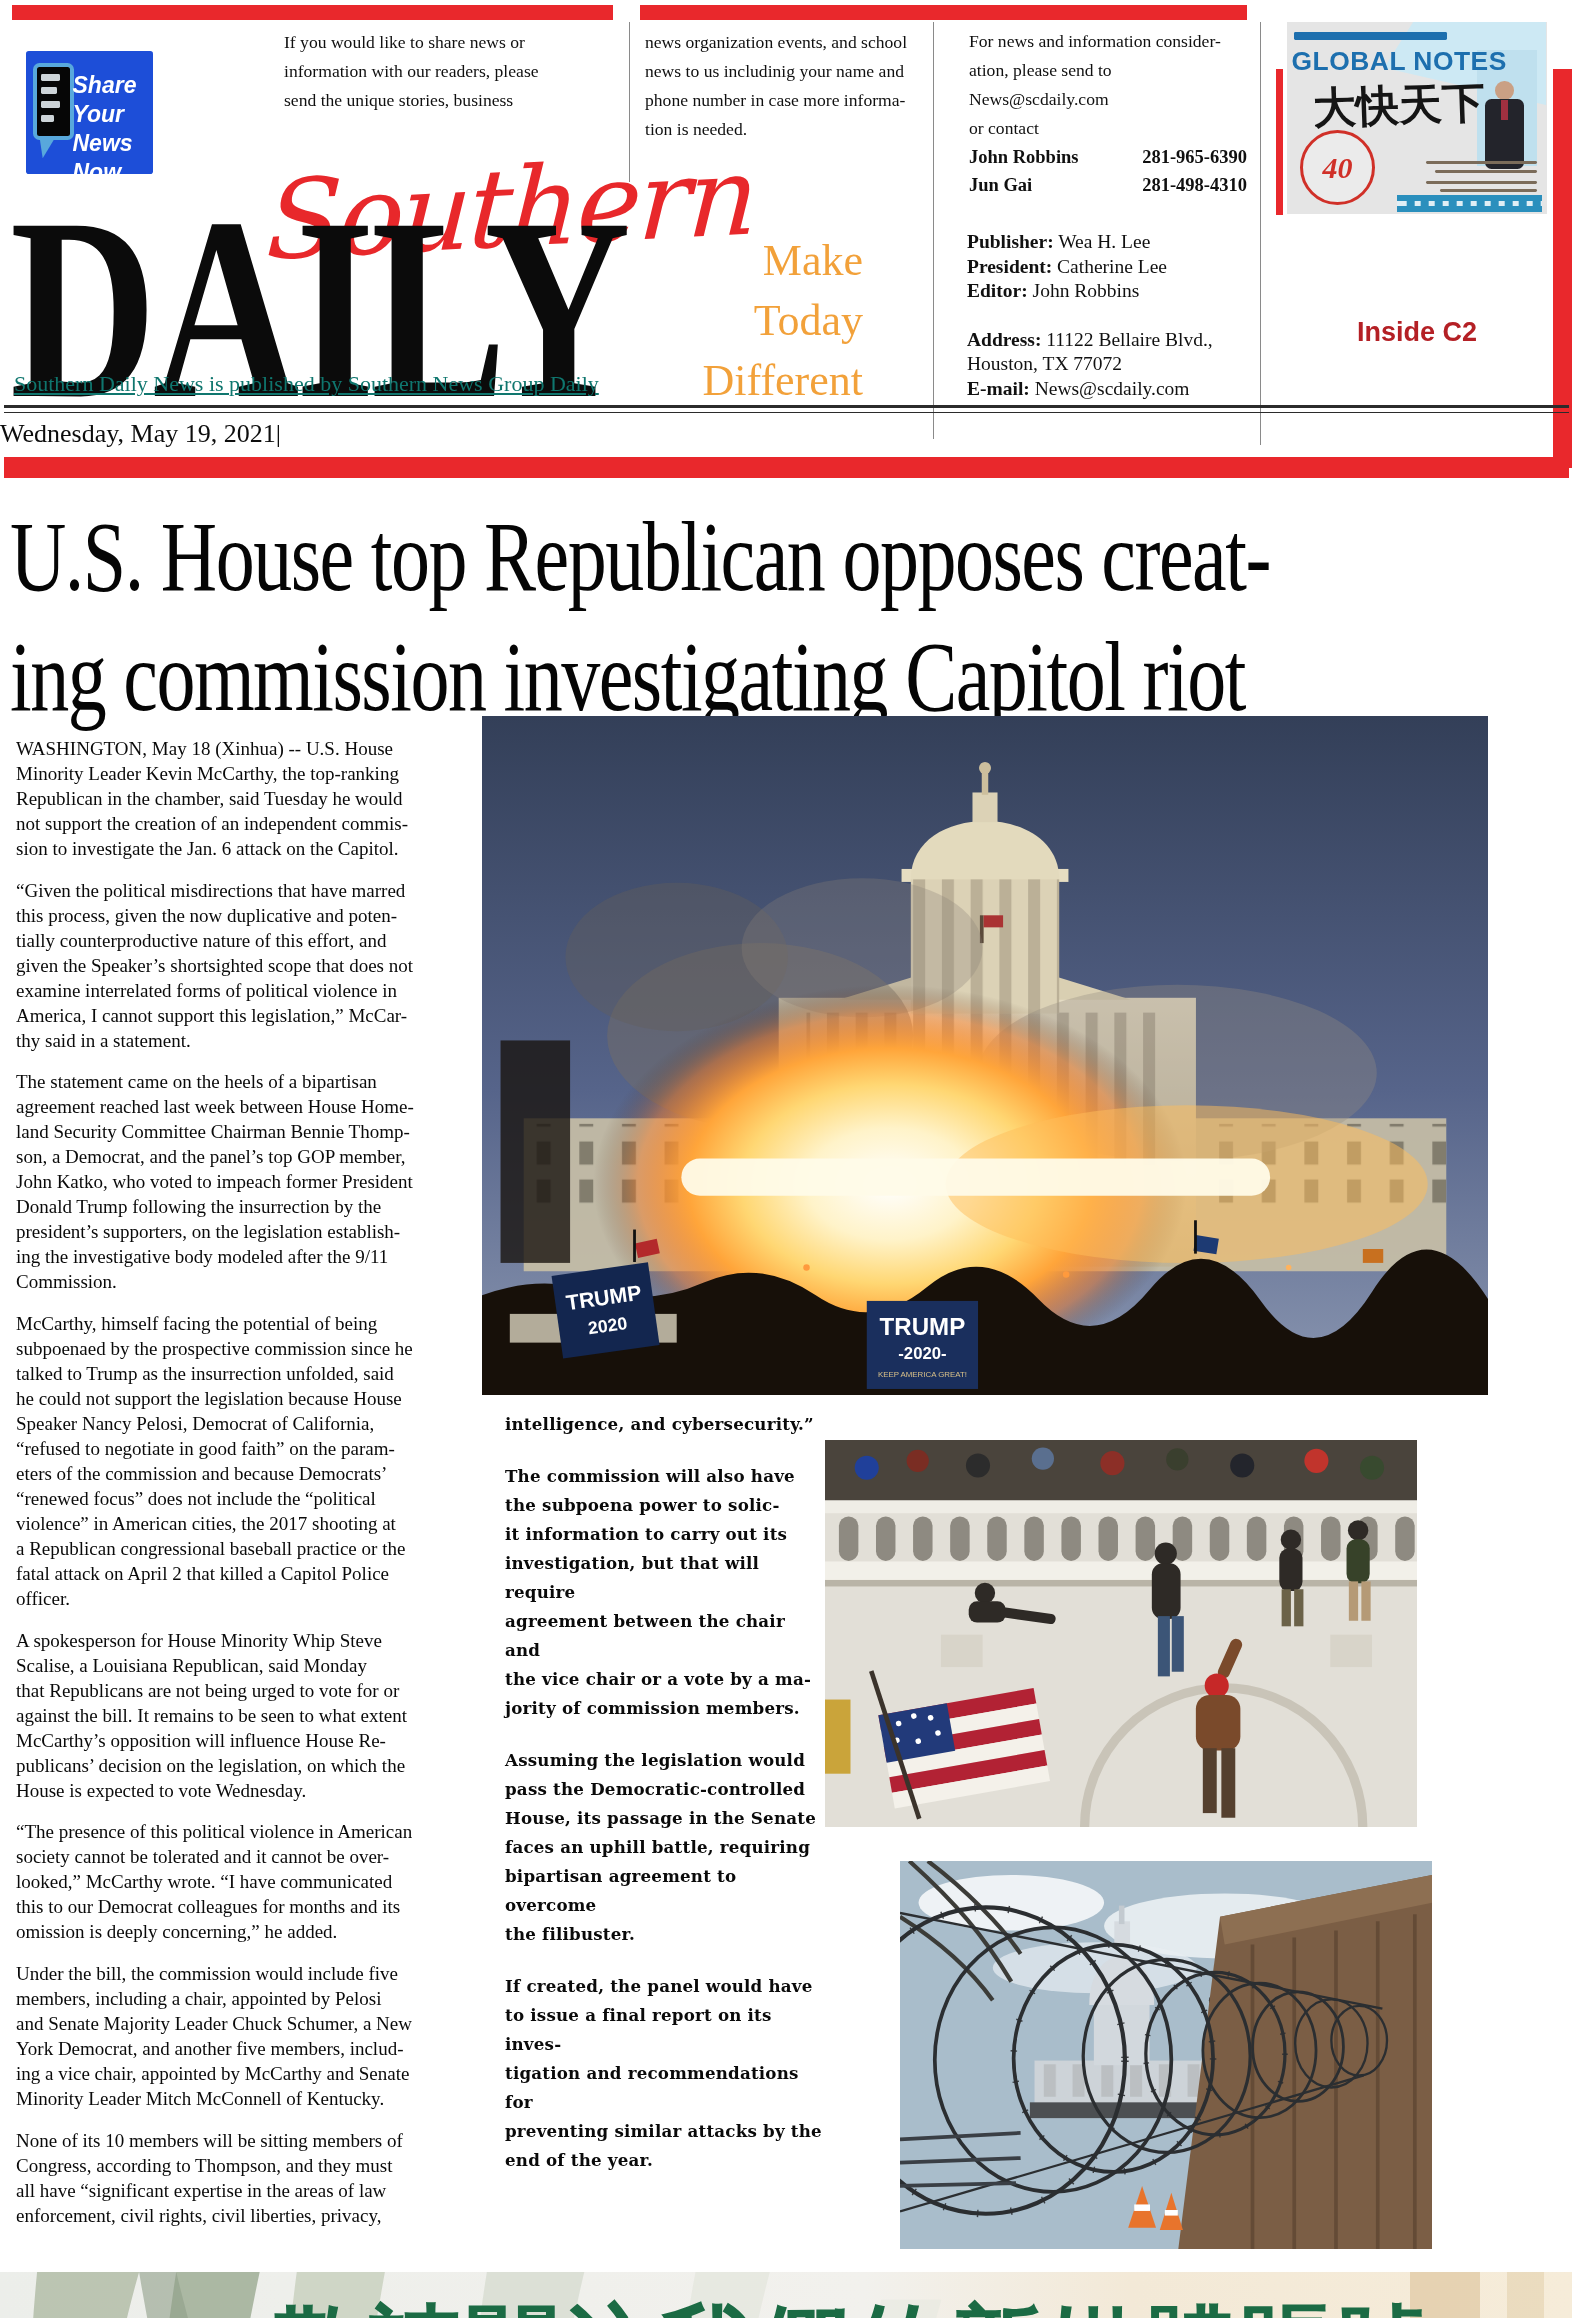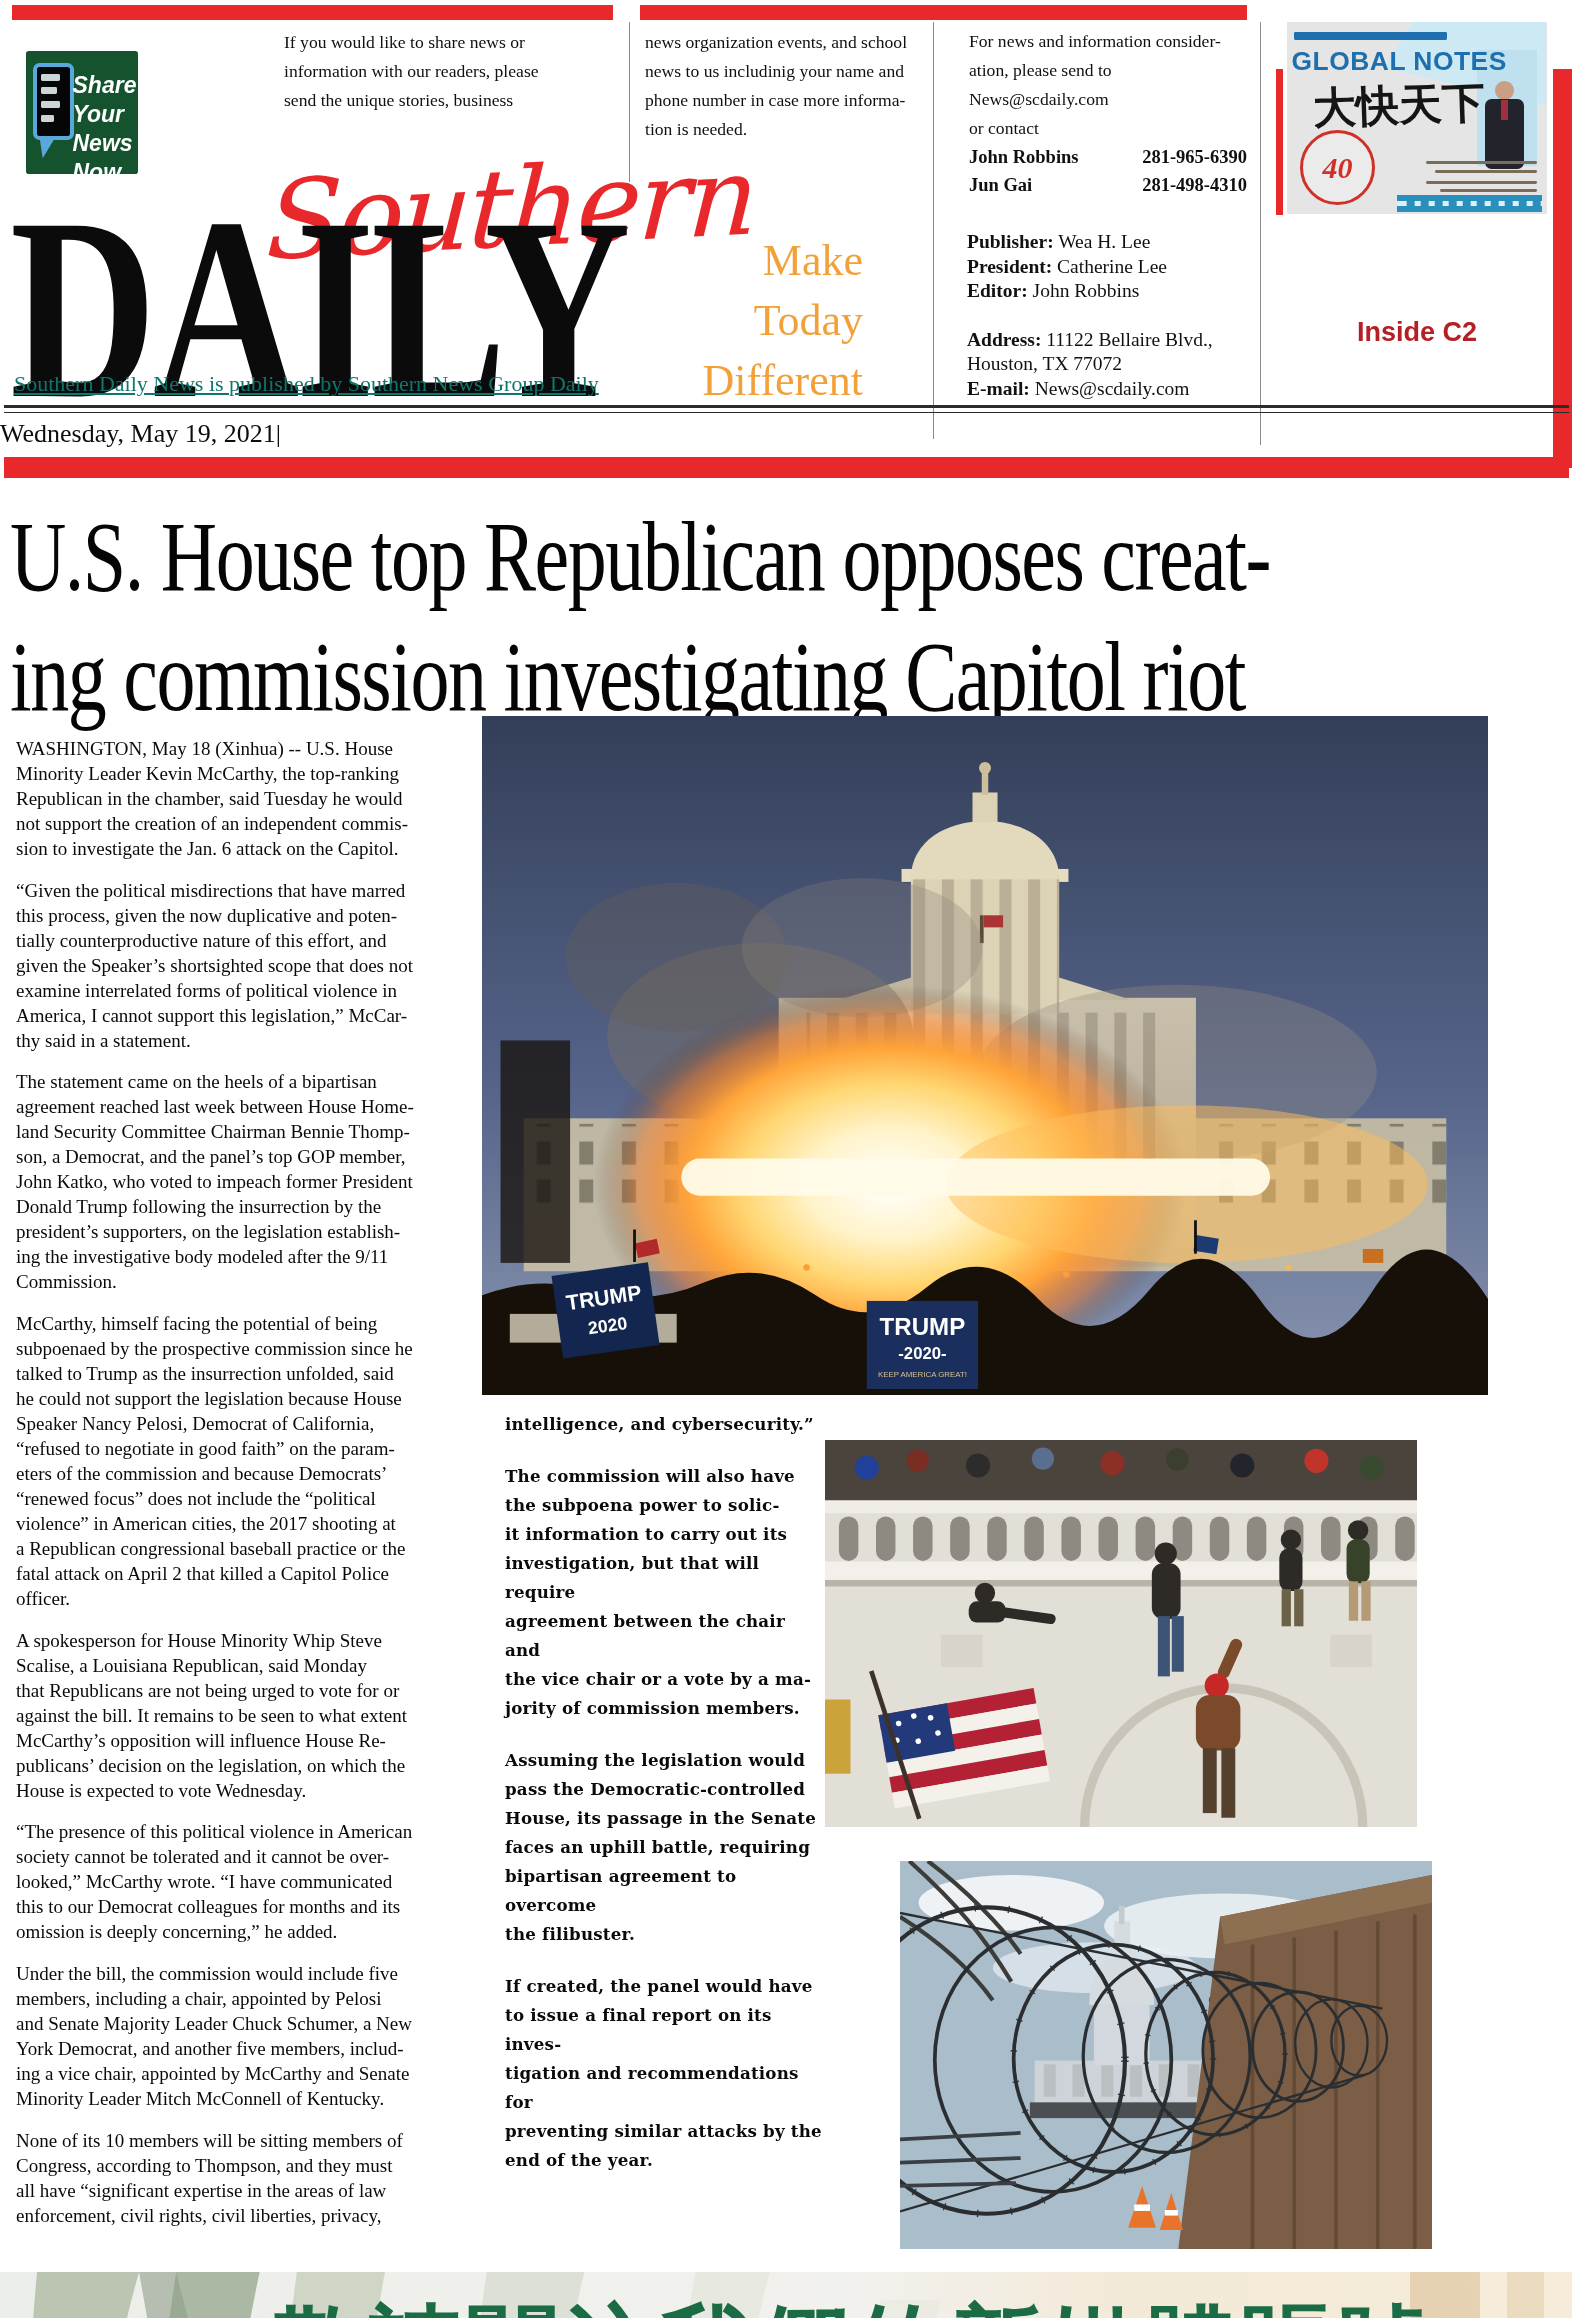--- a/index.html
+++ b/index.html
@@ -6,21 +6,21 @@
   .page{position:relative;width:1572px;height:2966px;background:#ffffff;overflow:hidden;
         font-family:"Liberation Serif", serif;color:#111;}
   .abs{position:absolute;}
   .pre{white-space:pre-line;}
   .bar{position:absolute;background:#e9282c;}
   .vline{position:absolute;background:#8a8a8a;width:1.4px;}
   
   .hcol{position:absolute;font-size:17.6px;line-height:29px;color:#101010;}
   .contact-row{display:flex;justify-content:space-between;font-weight:bold;font-size:18.5px;line-height:28px;}
   
-  .share-box{position:absolute;left:25.5px;top:51px;width:112px;height:123px;background:#14532d;border-radius:2.8px;}
+  .share-box{position:absolute;left:25.5px;top:51px;width:127px;height:123px;background:#1d4ed8;border-radius:2.8px;}
   .bubble{position:absolute;left:7.4px;top:12px;width:33px;height:69px;background:#060606;
           border:4.2px solid #58a8dc;border-radius:6.5px;}
   .bubble .ln{position:absolute;left:4.6px;height:7px;background:#cdd4d8;border-radius:1.4px;}
   .bubble-tail{position:absolute;left:14px;top:86px;width:16px;height:21.3px;background:#58a8dc;
           clip-path:polygon(0 0,100% 0,20% 100%);}
   .share-text{position:absolute;left:47px;top:19.5px;color:#fff;font-family:"Liberation Sans",sans-serif;
           font-style:italic;font-weight:800;font-size:23px;line-height:29px;}
   
   .script{position:absolute;left:267px;top:153px;font-size:109px;line-height:111px;color:#e8282b;
           font-style:italic;font-family:"DejaVu Serif",serif;transform:rotate(-3deg) skewX(-6deg);letter-spacing:-2.8px;}

